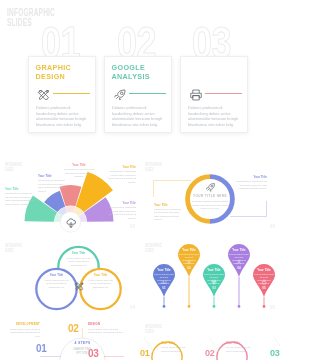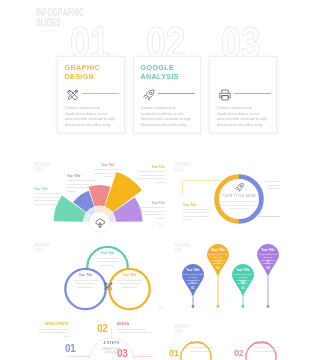--- a/index.html
+++ b/index.html
@@ -1,17 +1,17 @@
 <!DOCTYPE html>
 <html><head>
 <meta charset="utf-8">
 <style>
   html,body{margin:0;padding:0;background:#fff;}
   body{width:280px;height:360px;overflow:hidden;font-family:"Liberation Sans",sans-serif;}
-  .page{position:relative;width:280px;height:360px;background:#fff;margin-left:29px;}
+  .page{position:relative;width:280px;height:360px;background:#fff;}
   .slide{position:absolute;background:#fff;overflow:hidden;}
   svg{display:block;overflow:visible;}
 
   
   #s1{left:0;top:0;width:280px;height:152px;}
   #s1 .title{position:absolute;left:7px;top:8px;font-size:10.5px;line-height:9.6px;font-weight:700;color:#e7e7e8;letter-spacing:.3px;transform:scaleX(.625);transform-origin:left top;}
   .card{position:absolute;top:56px;width:68px;height:77px;background:#fff;border:1px solid #efefef;box-shadow:0 1px 4px rgba(0,0,0,.07);box-sizing:border-box;}
   .bignum{position:absolute;top:20px;font-size:45px;font-weight:700;line-height:45px;color:transparent;-webkit-text-stroke:1.05px #ececed;letter-spacing:-0.5px;transform:scaleX(.80);transform-origin:left top;}
   .ctitle{position:absolute;left:6.5px;top:7px;font-size:7.2px;line-height:8.8px;font-weight:700;letter-spacing:.35px;}
   .cicon{position:absolute;left:8px;top:31px;width:14px;height:14px;}

